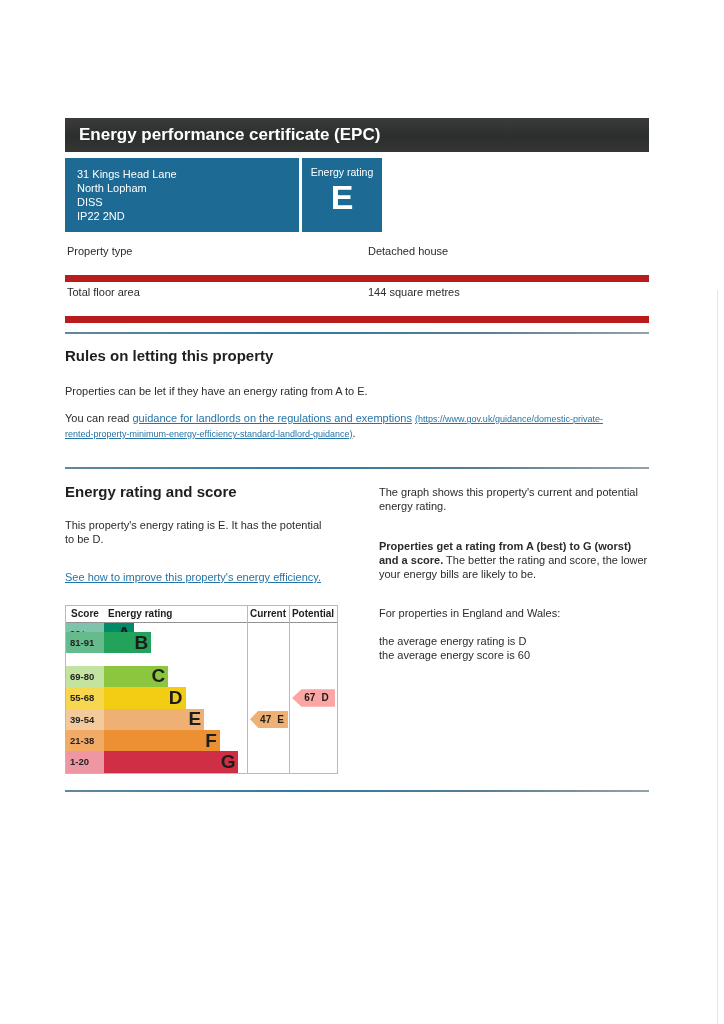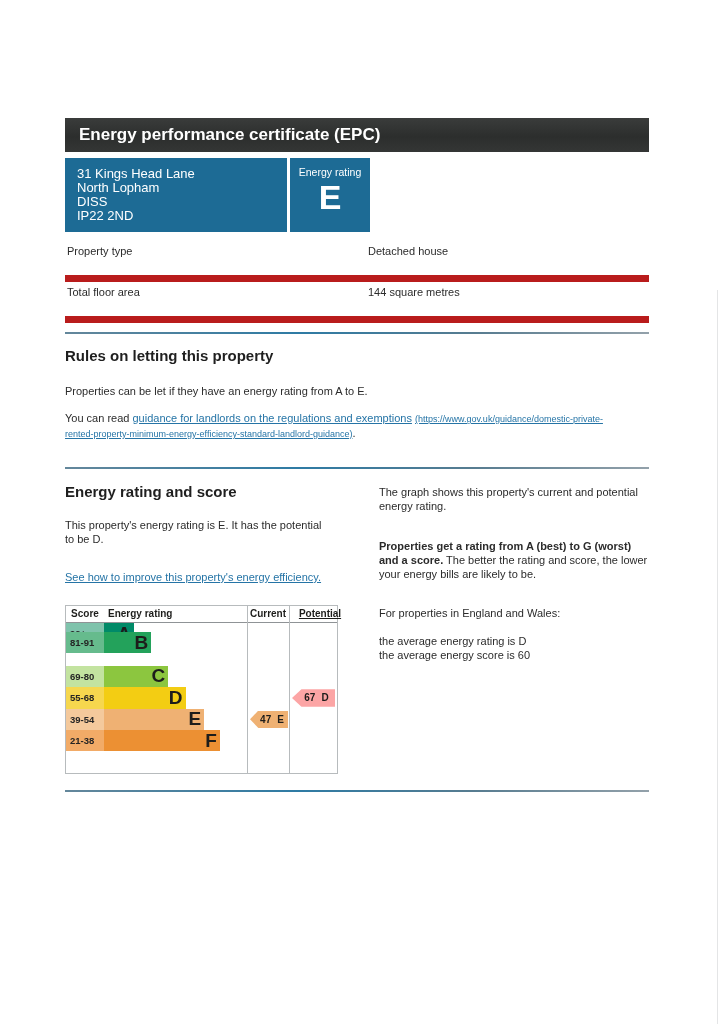--- a/index.html
+++ b/index.html
@@ -28,22 +28,22 @@
     font-size: 17px; font-weight: bold;
     height: 34px; line-height: 34px;
     padding-left: 14px;
     margin-bottom: 6px;
   }
   
   .summary { display: flex; gap: 3px; height: 74px; margin-bottom: 8px; }
   .bluebox { background: #1d6b95; color: #ffffff; }
   .addr {
     flex: 0 0 206px;
-    padding: 9px 4px 0 12px;
-    font-size: 13px; line-height: 14px;
+    padding: 9px 16px 0 12px;
+    font-size: 11px; line-height: 14px;
   }
   .ratingbox {
     flex: 0 0 80px;
     text-align: center;
     padding-top: 8px;
   }
   .ratingbox .lbl { font-size: 10.5px; }
   .ratingbox .big { font-size: 34px; font-weight: bold; line-height: 38px; }
   .rightcol { flex: 1; display: flex; flex-direction: column; gap: 3px; }
   .kvrow {
@@ -178,21 +178,21 @@
   <div class="section">
     <div class="leftcol">
       <h2>Energy rating and score</h2>
       <p>This property's energy rating is E. It has the potential to be D.</p>
       <a class="improve">See how to improve this property's energy efficiency.</a>
       <div class="chart" id="epc-chart">
           <div class="hdr">
             <span style="left: 0px; width: 38px; text-align: center;">Score</span>
             <span style="left: 42px;">Energy rating</span>
             <span style="left: 181px; width: 42px; text-align: center;">Current</span>
-            <span style="left: 230px; width: 48px; text-align: center; text-decoration: underline;">Potential</span>
+            <span style="left: 223px; width: 48px; text-align: center;">Potential</span>
           </div>
           <div class="row" style="top: 17px; width: 181px;">
             <div class="score" style="background: rgb(127, 195, 172);">92+</div>
             <div class="band" style="width: 30.03px; background: rgb(0, 138, 104);">
               <span class="letter">A</span>
             </div>
           </div>
           <div class="row" style="top: 26px; width: 181px;">
             <div class="score" style="background: rgb(102, 187, 141);">81-91</div>
             <div class="band" style="width: 47.19px; background: rgb(35, 162, 91);">
@@ -214,20 +214,26 @@
           <div class="row" style="top: 102.6px; width: 181px;">
             <div class="score" style="background: rgb(244, 201, 156);">39-54</div>
             <div class="band" style="width: 100.1px; background: rgb(239, 177, 115);">
               <span class="letter">E</span>
             </div>
           </div>
           <div class="row" style="top: 124px; width: 181px;">
             <div class="score" style="background: rgb(242, 171, 103);">21-38</div>
             <div class="band" style="width: 115.83px; background: rgb(236, 144, 51);">
               <span class="letter">F</span>
+            </div>
+          </div>
+          <div class="row" style="top: 145.4px; width: 181px;">
+            <div class="score" style="background: rgb(238, 150, 162);">1-20</div>
+            <div class="band" style="width: 134.42px; background: rgb(208, 46, 68);">
+              <span class="letter">G</span>
             </div>
           </div>
           <div class="colline" style="left: 181px; width: 42px;"></div>
           <div class="colline" style="left: 223px; width: 48px;"></div>
           <div class="arrow" style="background: rgb(239, 177, 115); left: 184px; width: 38px; top: 104.6px;">
             <span>47</span>
             <span>E</span>
           </div>
           <div class="arrow" style="background: #fca5a5; left: 226px; width: 43px; top: 83.2px;">
             <span>67</span>

